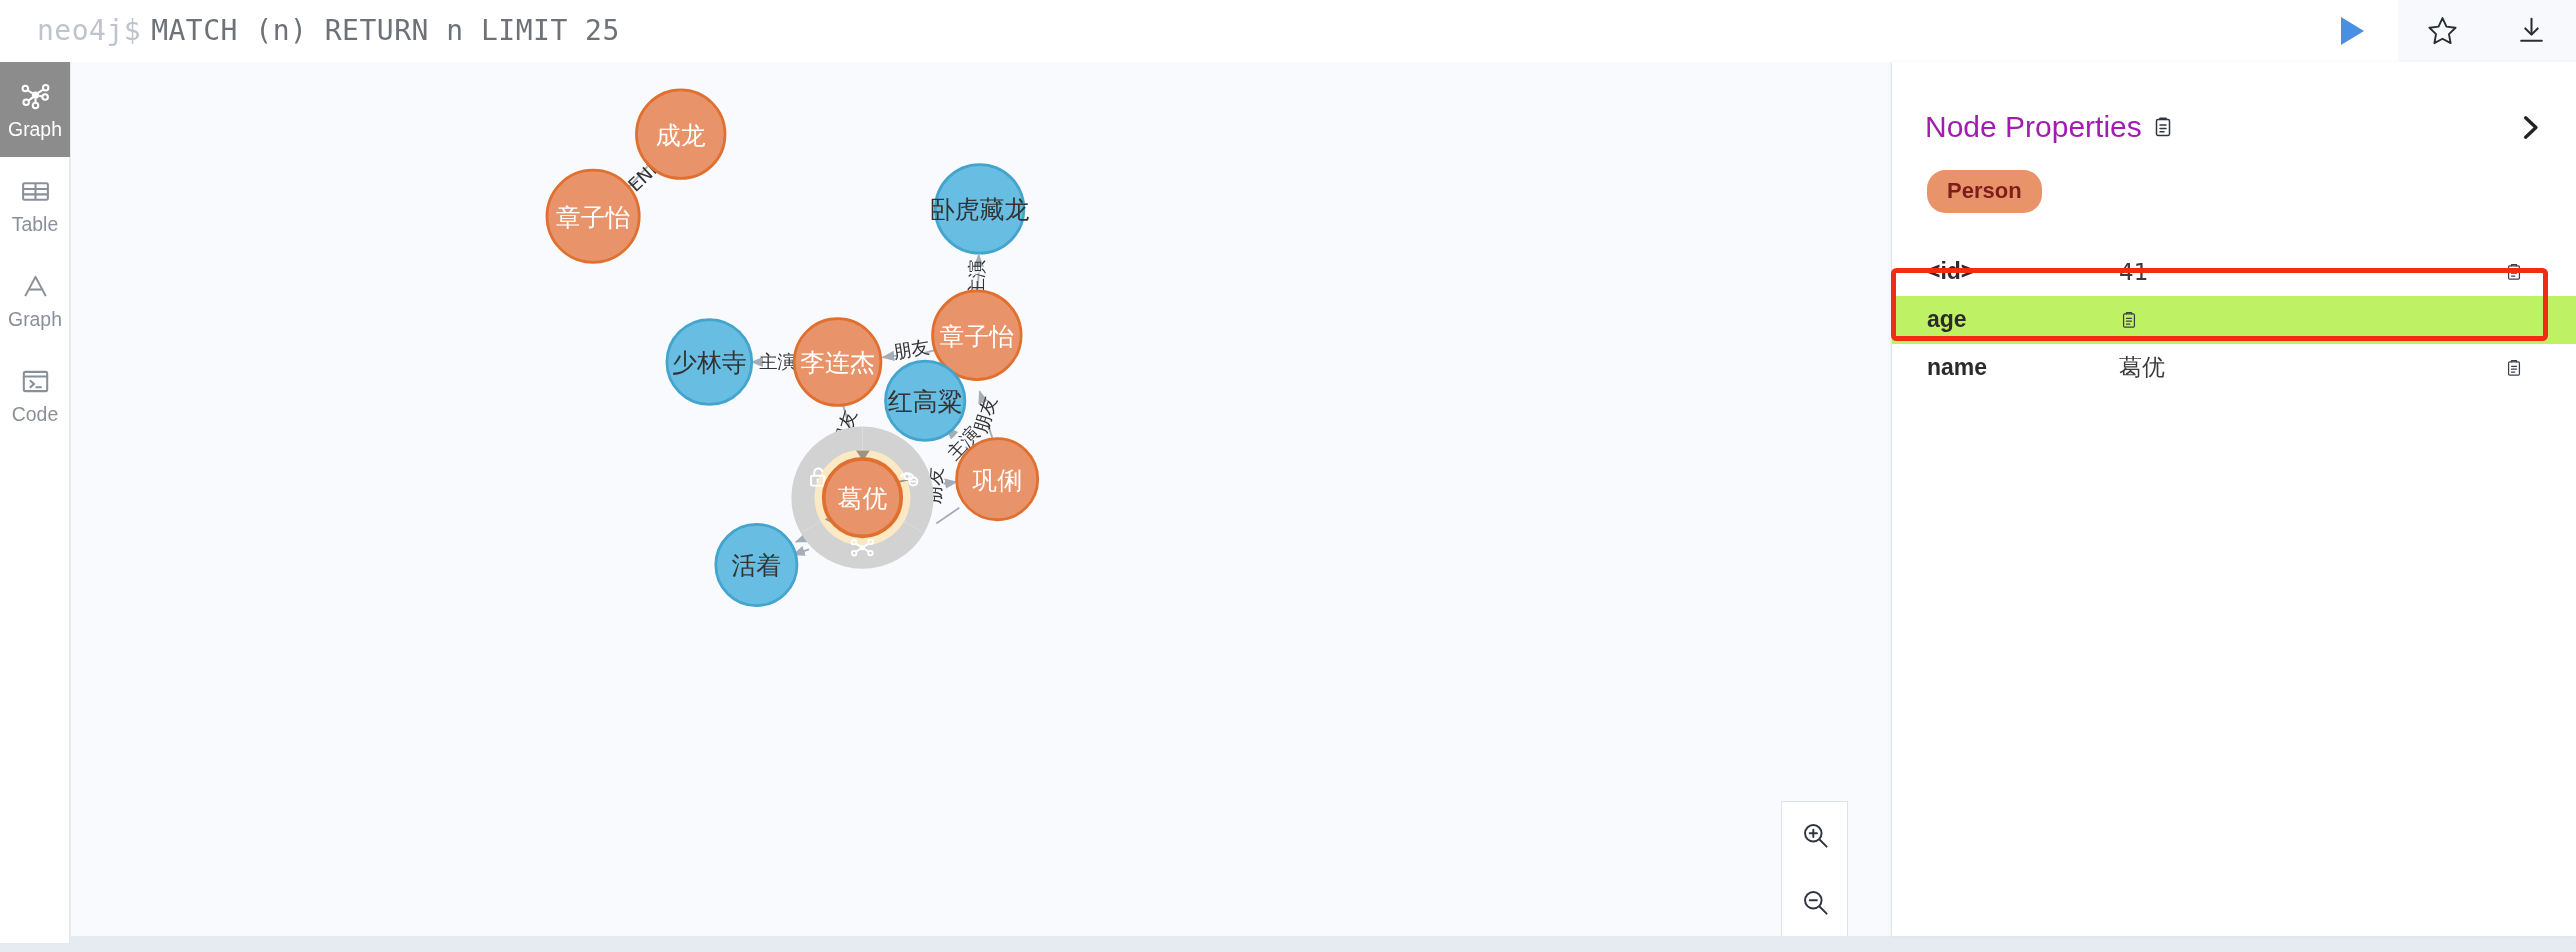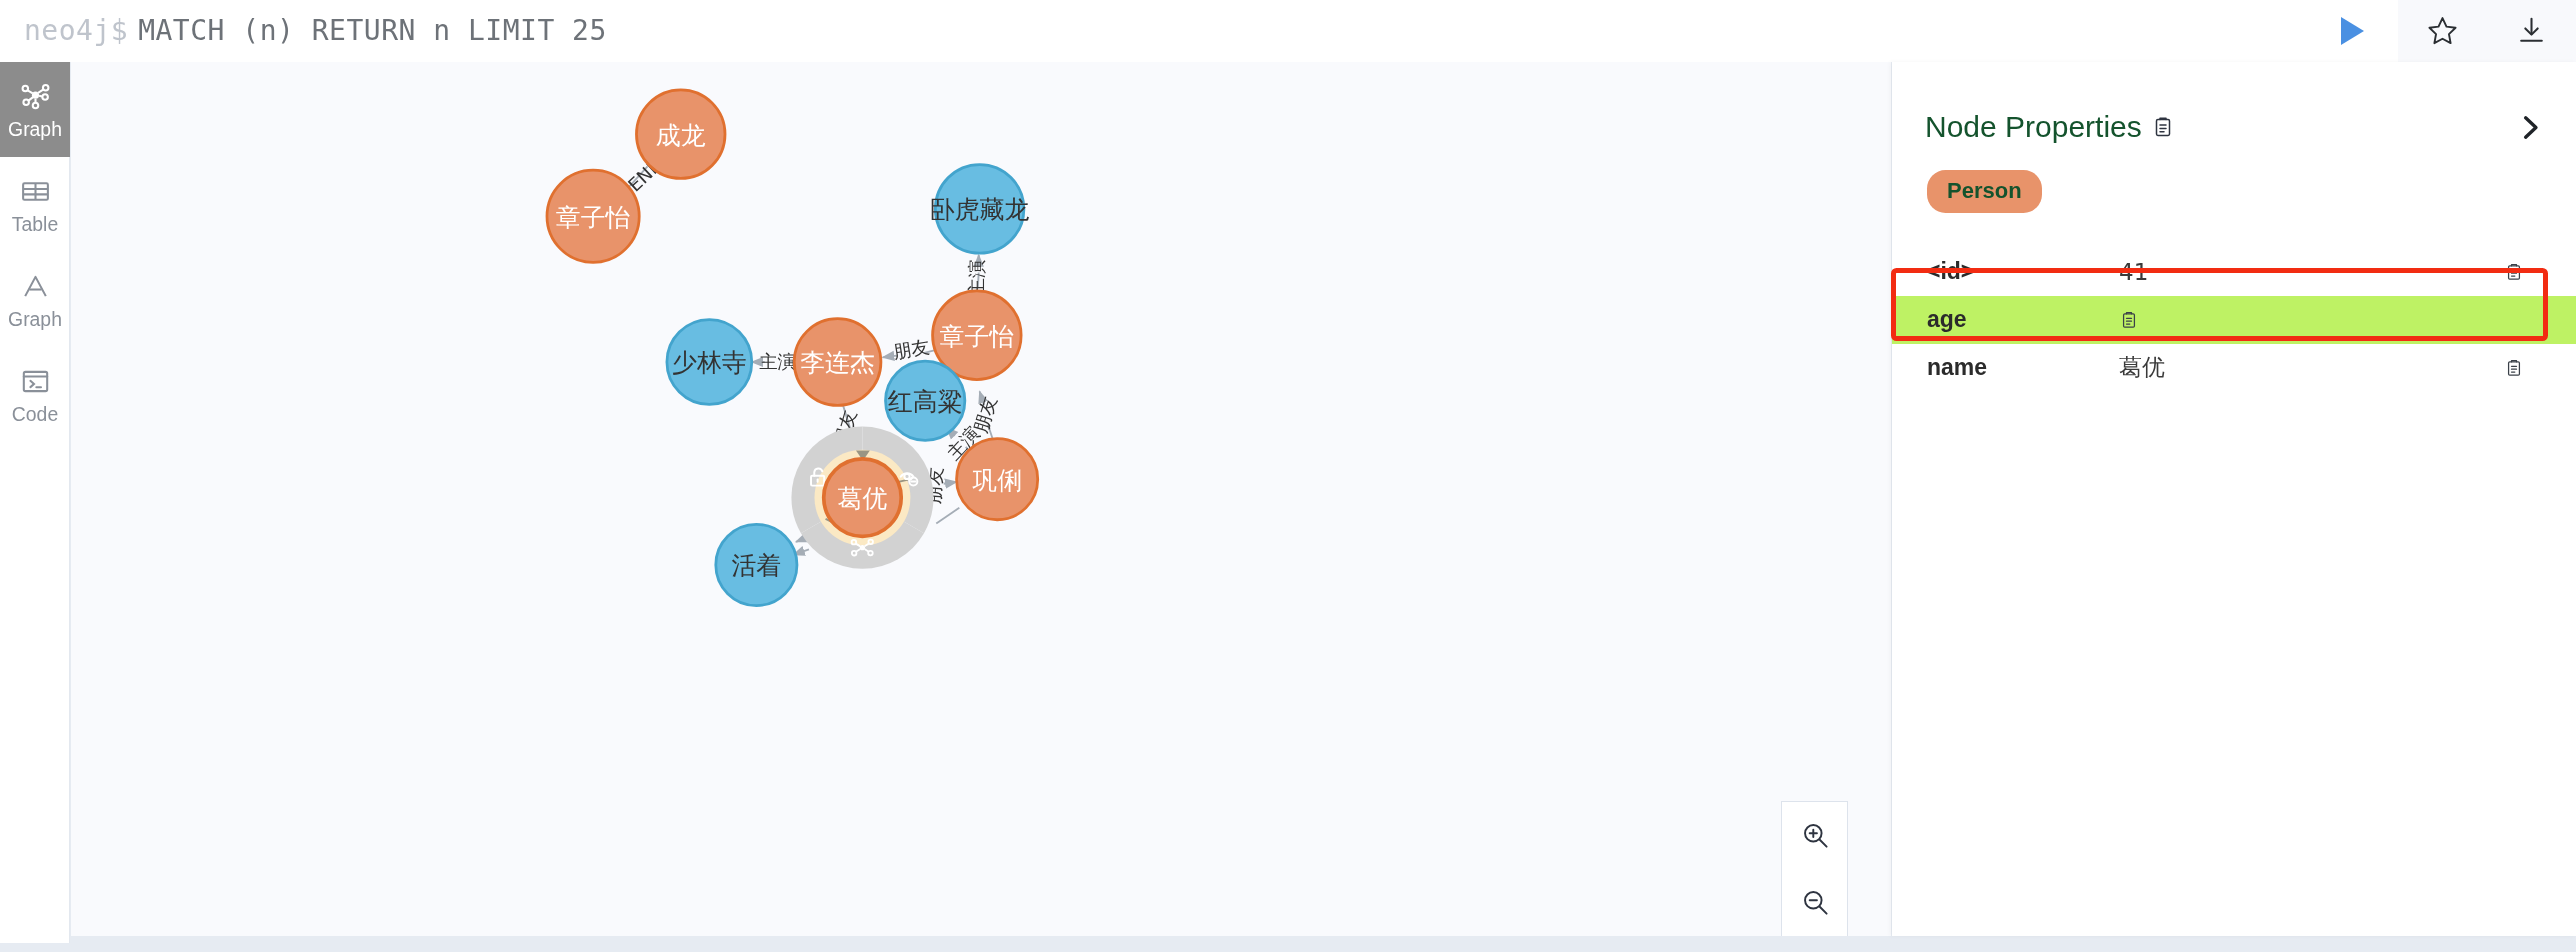--- a/index.html
+++ b/index.html
@@ -27,21 +27,21 @@
     background: #ffffff;
     display: flex;
     align-items: center;
     border-bottom: 0.9px solid #ffffff;
   }
   #editor-input-zone {
     flex: 1;
     height: 62px;
     display: flex;
     align-items: center;
-    padding-left: 24px;
+    padding-left: 37px;
     background: #ffffff;
     cursor: text;
   }
   .prompt-text {
     font-family: "DejaVu Sans Mono", "Liberation Mono", monospace;
     font-size: 28px;
     letter-spacing: 0.5px;
     color: #bfc4cc;
     white-space: pre;
   }
@@ -161,31 +161,31 @@
     background: #ffffff;
     box-shadow: -1.8px 0 4.6px rgba(0,0,0,0.04);
   }
   #panel-header {
     display: flex;
     align-items: center;
     padding: 48px 31px 0 33px;
   }
   #panel-title {
     font-size: 30px;
-    color: #14532d;
+    color: #a21caf;
     font-family: "Liberation Sans", sans-serif;
     font-weight: 400;
   }
   #panel-title-copy { margin-left: 9.2px; display: flex; align-items: flex-end; cursor: pointer; }
   #panel-collapse { margin-left: auto; cursor: pointer; display: flex; align-items: center; }
 
   #label-chips { padding: 26px 0 0 35px; display: flex; gap: 11px; }
   .label-chip {
     background: #e8936a;
-    color: #14532d;
+    color: #7f1d1d;
     font-size: 22px;
     font-weight: bold;
     border-radius: 18.5px;
     padding: 8.3px 20px;
     cursor: pointer;
     font-family: "Liberation Sans", sans-serif;
   }
 
   #property-rows { margin-top: 35px; }
   .prop-row {

